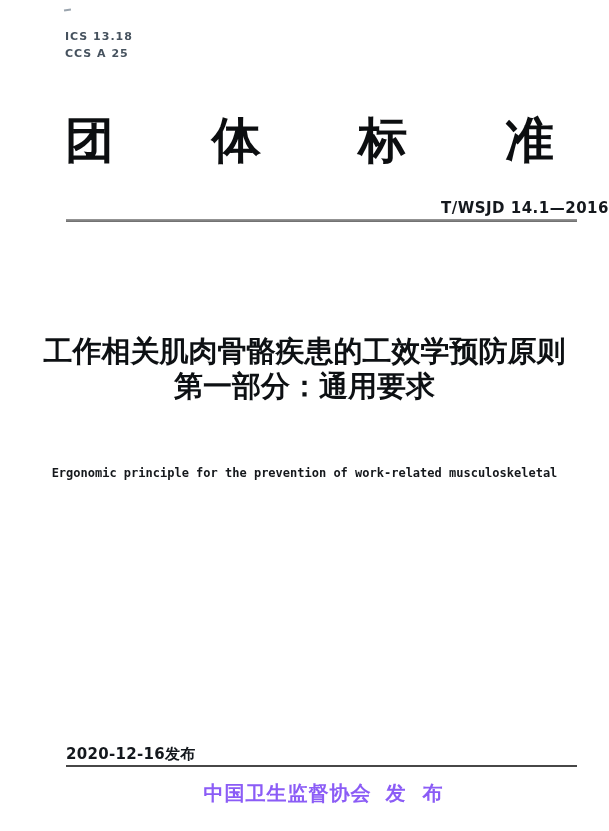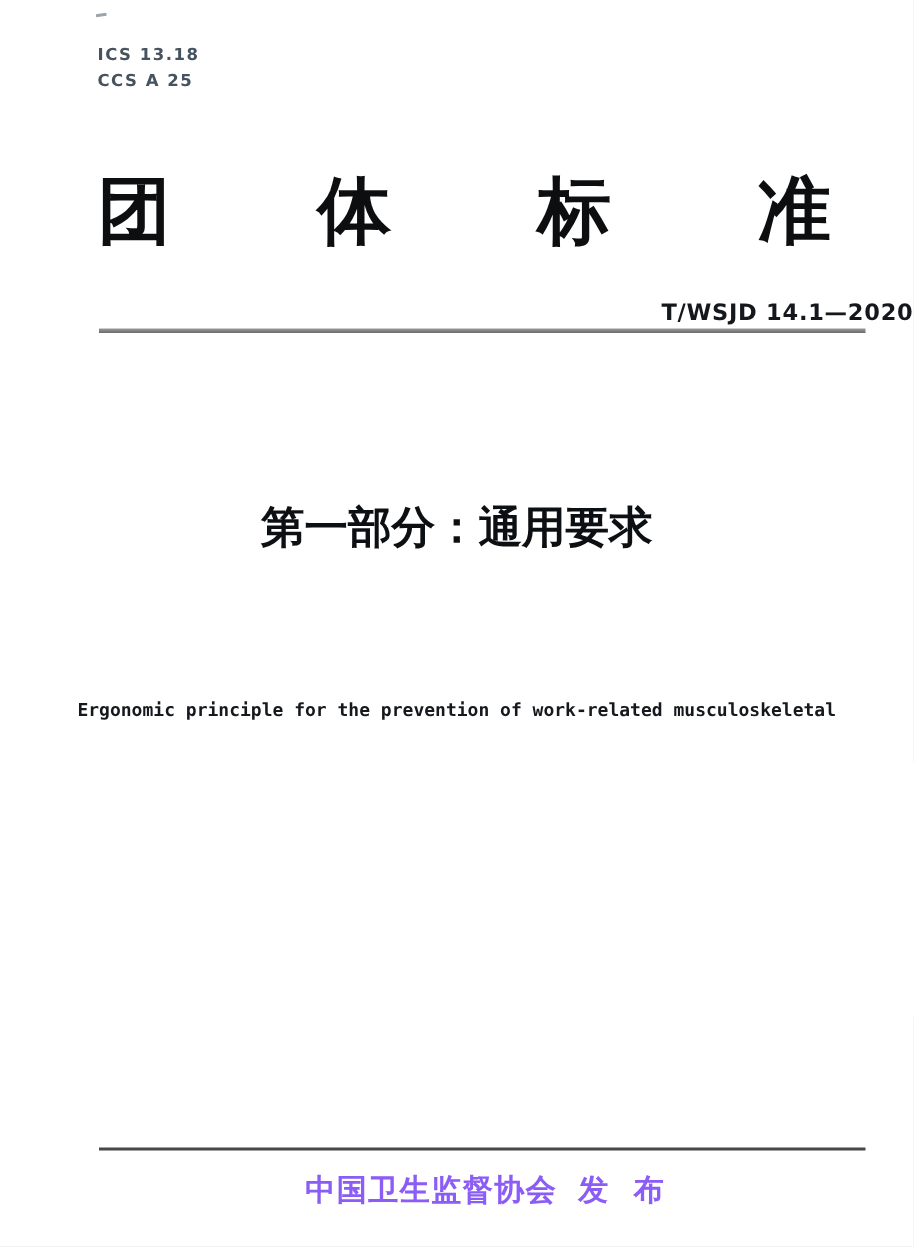--- a/index.html
+++ b/index.html
@@ -160,33 +160,35 @@
     <div>CCS A 25</div>
   </div>
 
   <div class="hero-title">
     <span>团</span>
     <span>体</span>
     <span>标</span>
     <span>准</span>
   </div>
 
-  <div class="standard-code">T/WSJD 14.1—2020</div>
+  <div class="standard-code">T/WSJD 14.1—2016</div>
 
   <div class="rule-top"></div>
 
   <div class="title-cn">
+    <div>工作相关肌肉骨骼疾患的工效学预防原则</div>
     <div>第一部分：通用要求</div>
   </div>
 
   <div class="title-en">
     <div>Ergonomic principle for the prevention of work-related musculoskeletal</div>
   </div>
 
   <div class="date-row">
+    <span>2020-12-16发布</span>
   </div>
 
   <div class="rule-bottom"></div>
 
   <div class="publisher-row">
     <span>中国卫生监督协会</span><span class="publish-action">发 布</span>
   </div>
 
 </div>
 

